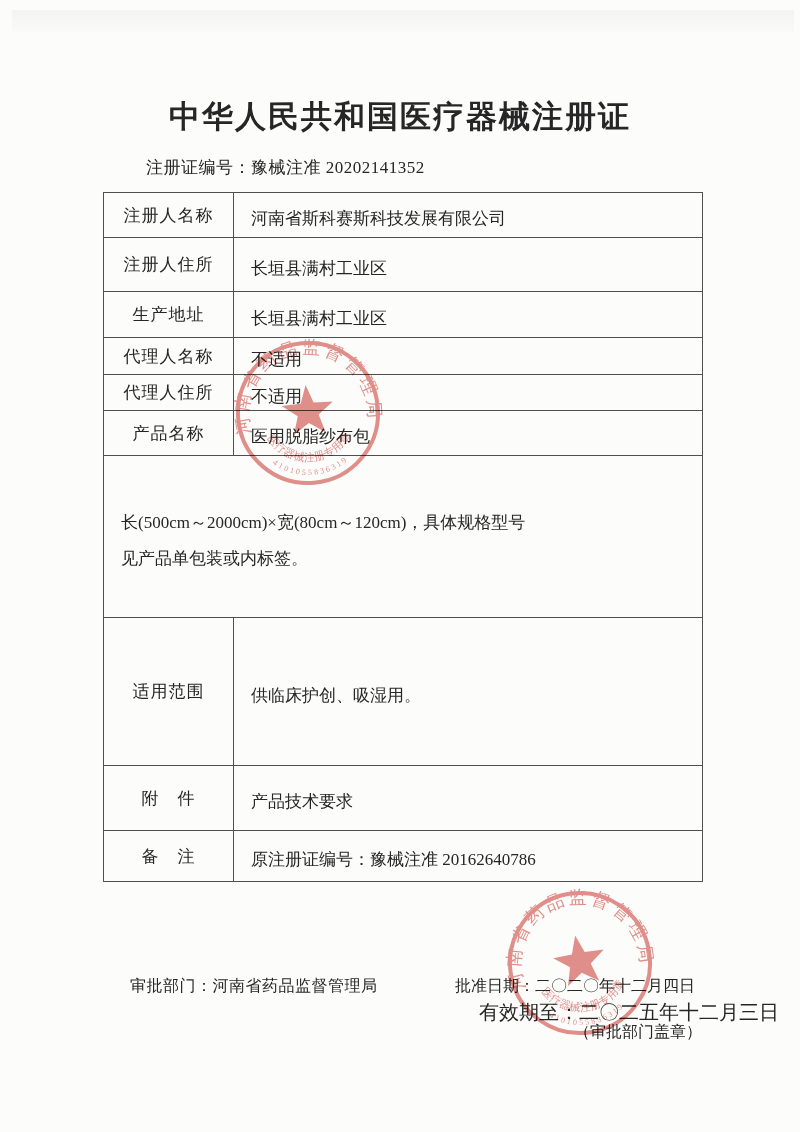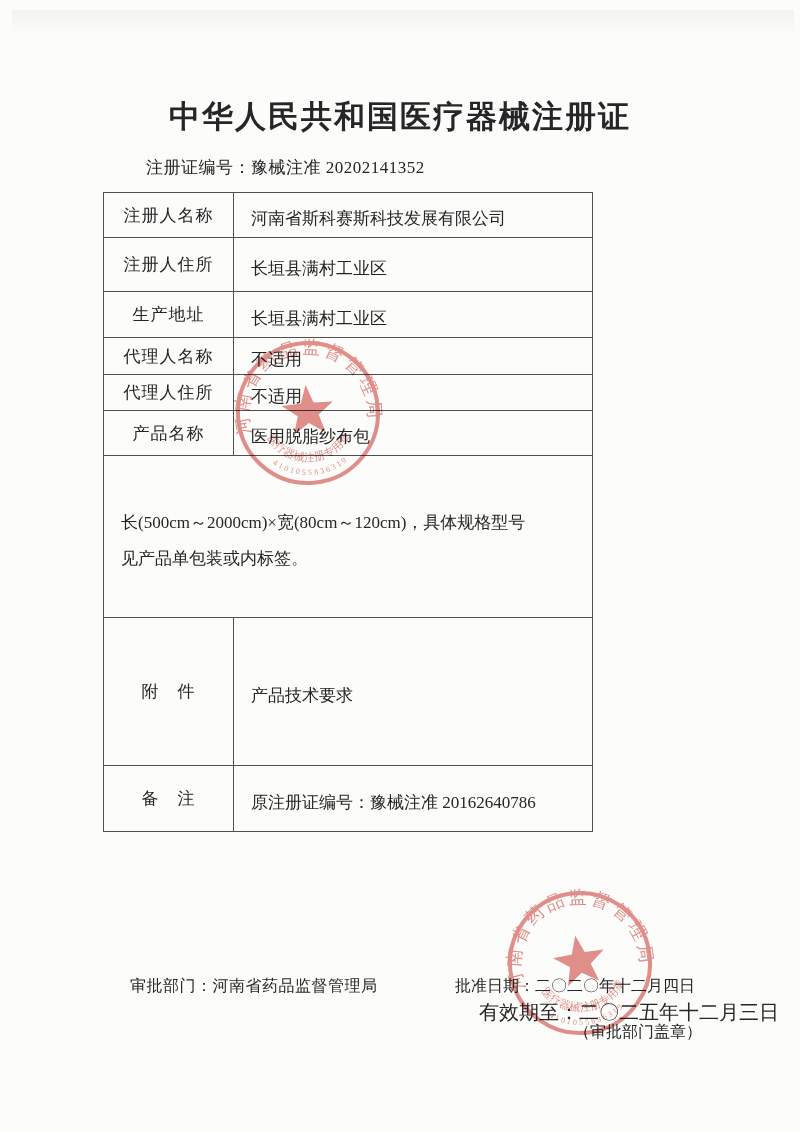--- a/index.html
+++ b/index.html
@@ -16,21 +16,21 @@
   }
   .doc-title{
     position:absolute;top:96px;left:0;width:100%;
     text-align:center;font-size:31px;font-weight:bold;letter-spacing:2px;
   }
   .reg-line{
     position:absolute;top:156px;left:146px;
     font-size:17px;letter-spacing:.5px;
   }
   .cert-table{
-    position:absolute;left:103px;top:192px;width:490px;
+    position:absolute;left:103px;top:192px;width:600px;
     border:1px solid var(--line,#4f4f4f);
     box-sizing:border-box;
   }
   .cert-table .row{
     display:flex;box-sizing:border-box;
     border-bottom:1px solid var(--line,#4f4f4f);
   }
   .cert-table .row:last-child{border-bottom:none;}
   .cert-table .cell{box-sizing:border-box;display:flex;align-items:center;font-size:17px;}
   .cert-table .lbl{
@@ -112,20 +112,26 @@
         <span class="txt">医用脱脂纱布包</span>
       </div>
   </div>
   <div class="row">
     <div class="cell val">
         <span class="txt">长(500cm～2000cm)×宽(80cm～120cm)，具体规格型号
 见产品单包装或内标签。</span>
       </div>
   </div>
   <div class="row">
+    <div class="cell lbl">适用范围</div>
+    <div class="cell val">
+        <span class="txt">供临床护创、吸湿用。</span>
+      </div>
+  </div>
+  <div class="row">
     <div class="cell lbl">附　件</div>
     <div class="cell val">
         <span class="txt">产品技术要求</span>
       </div>
   </div>
   <div class="row">
     <div class="cell lbl">备　注</div>
     <div class="cell val">
         <span class="txt">原注册证编号：豫械注准 20162640786</span>
       </div>

